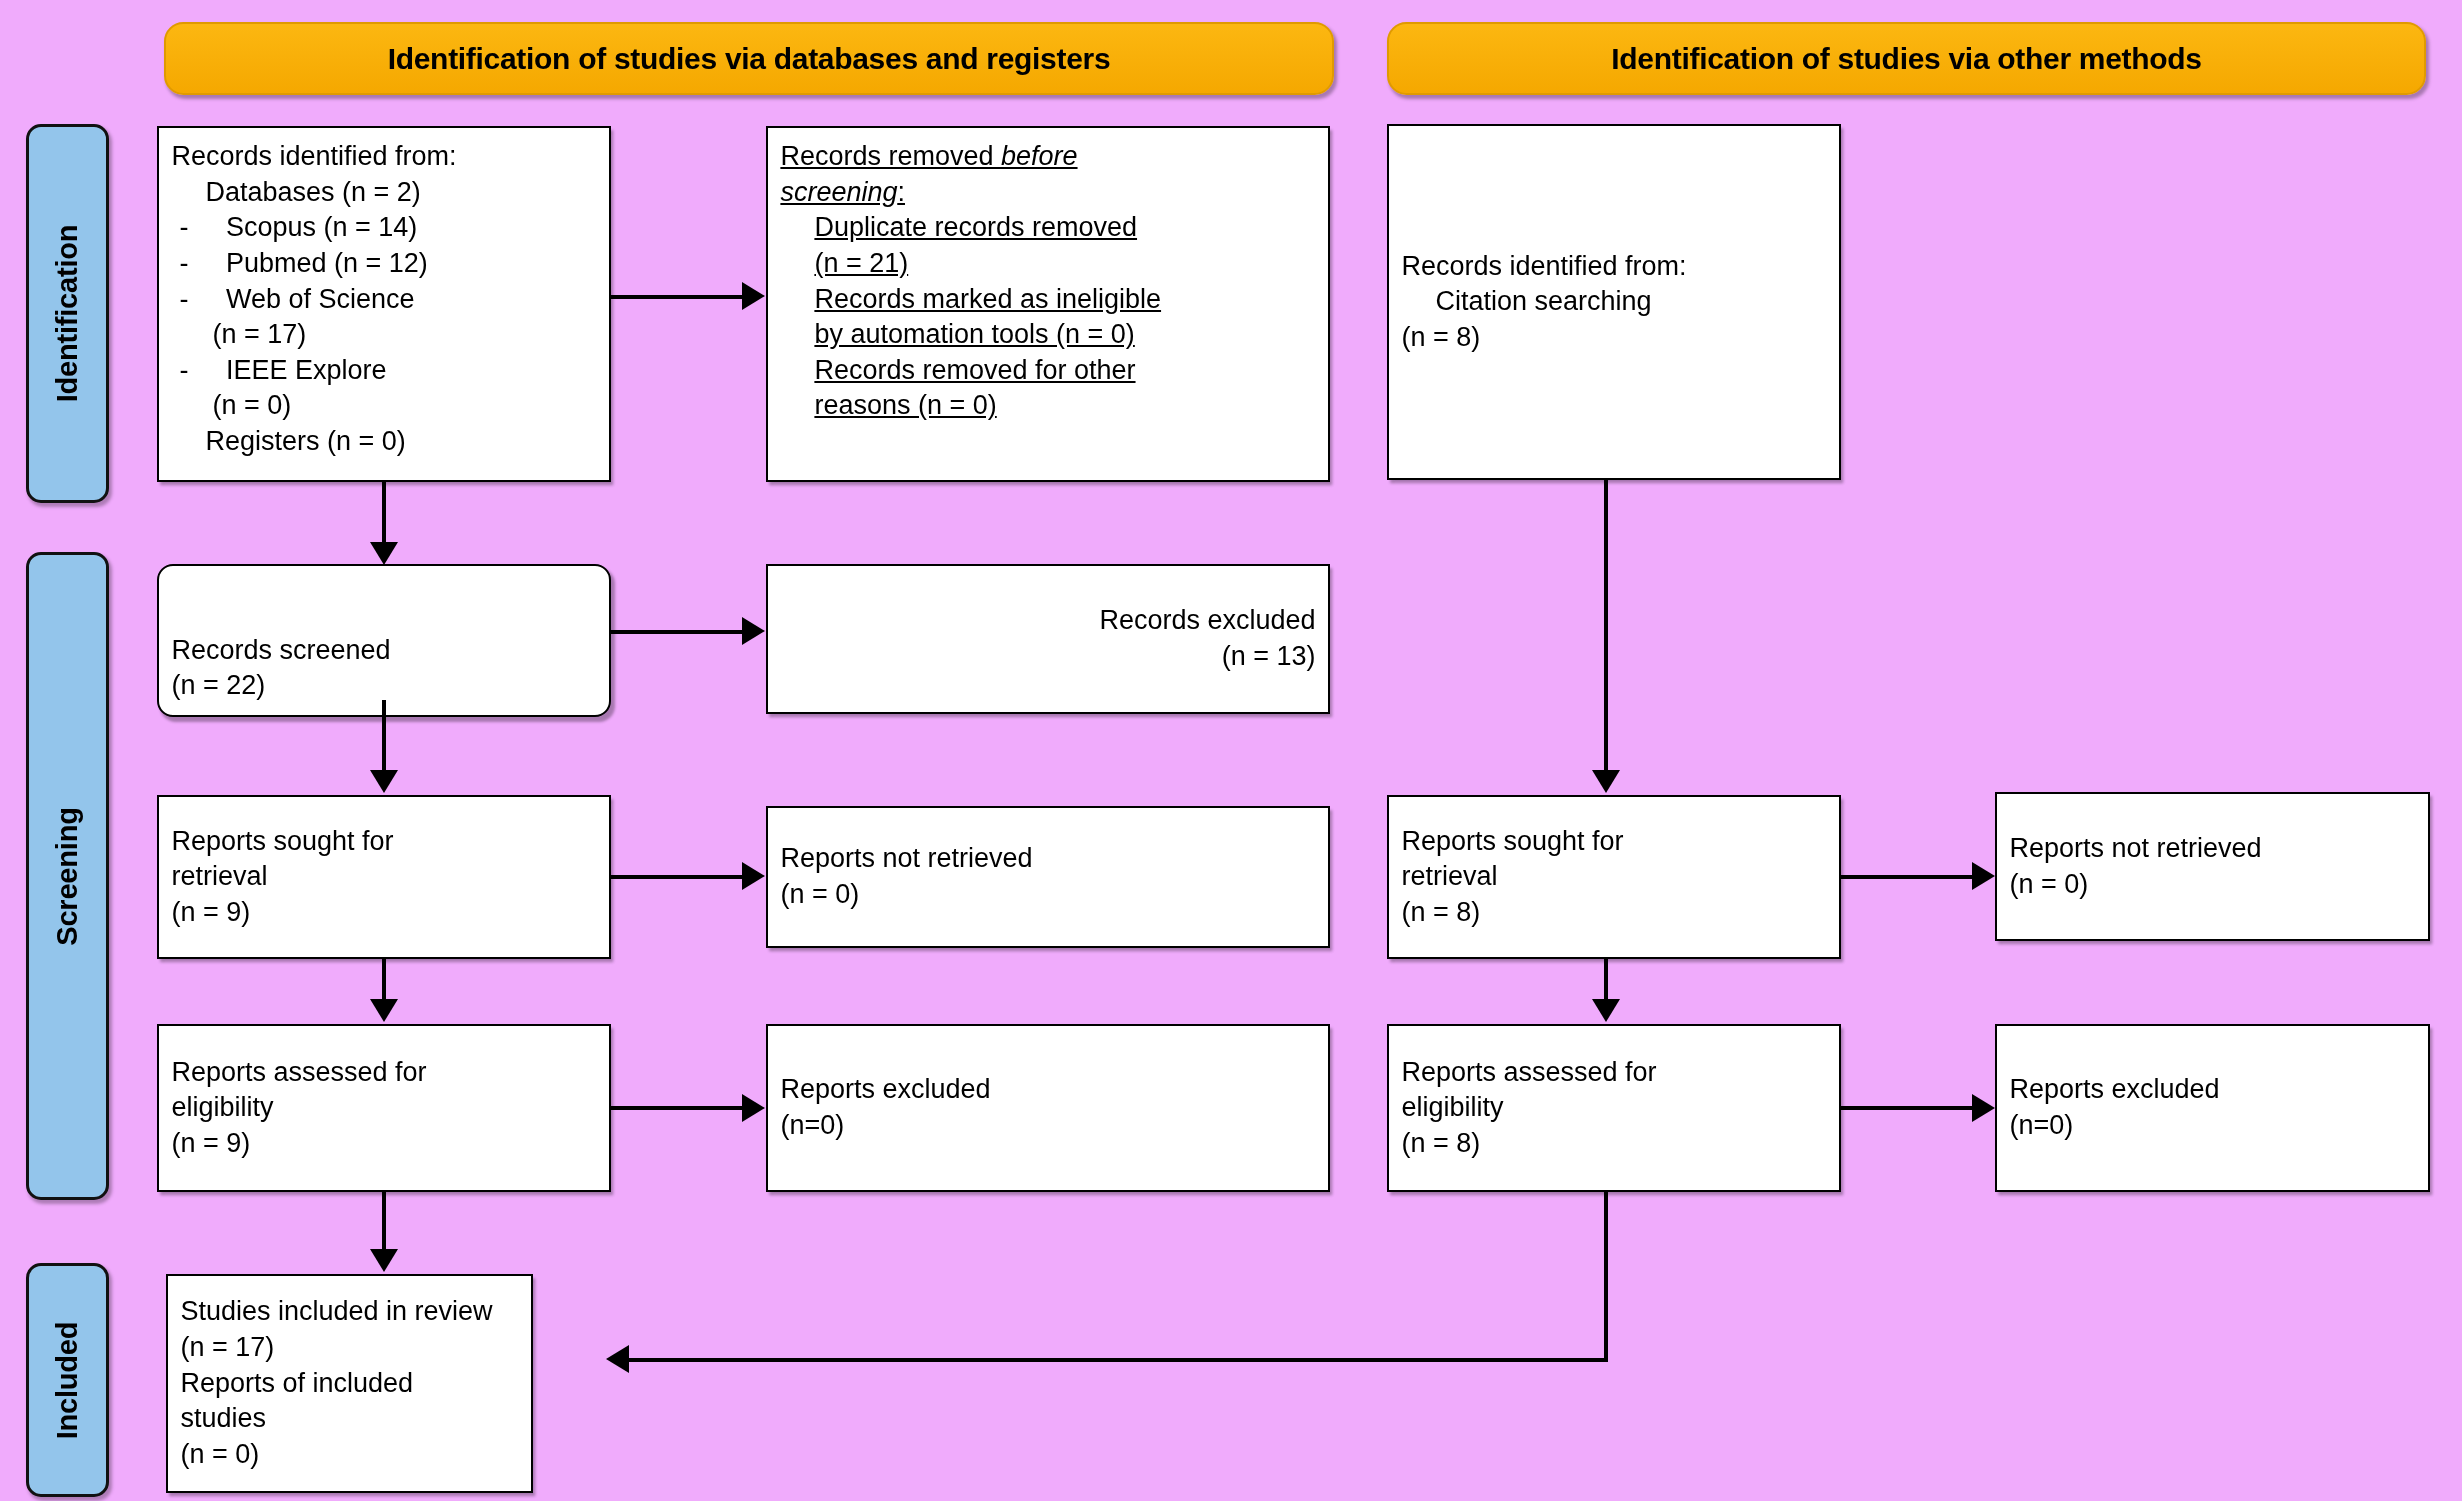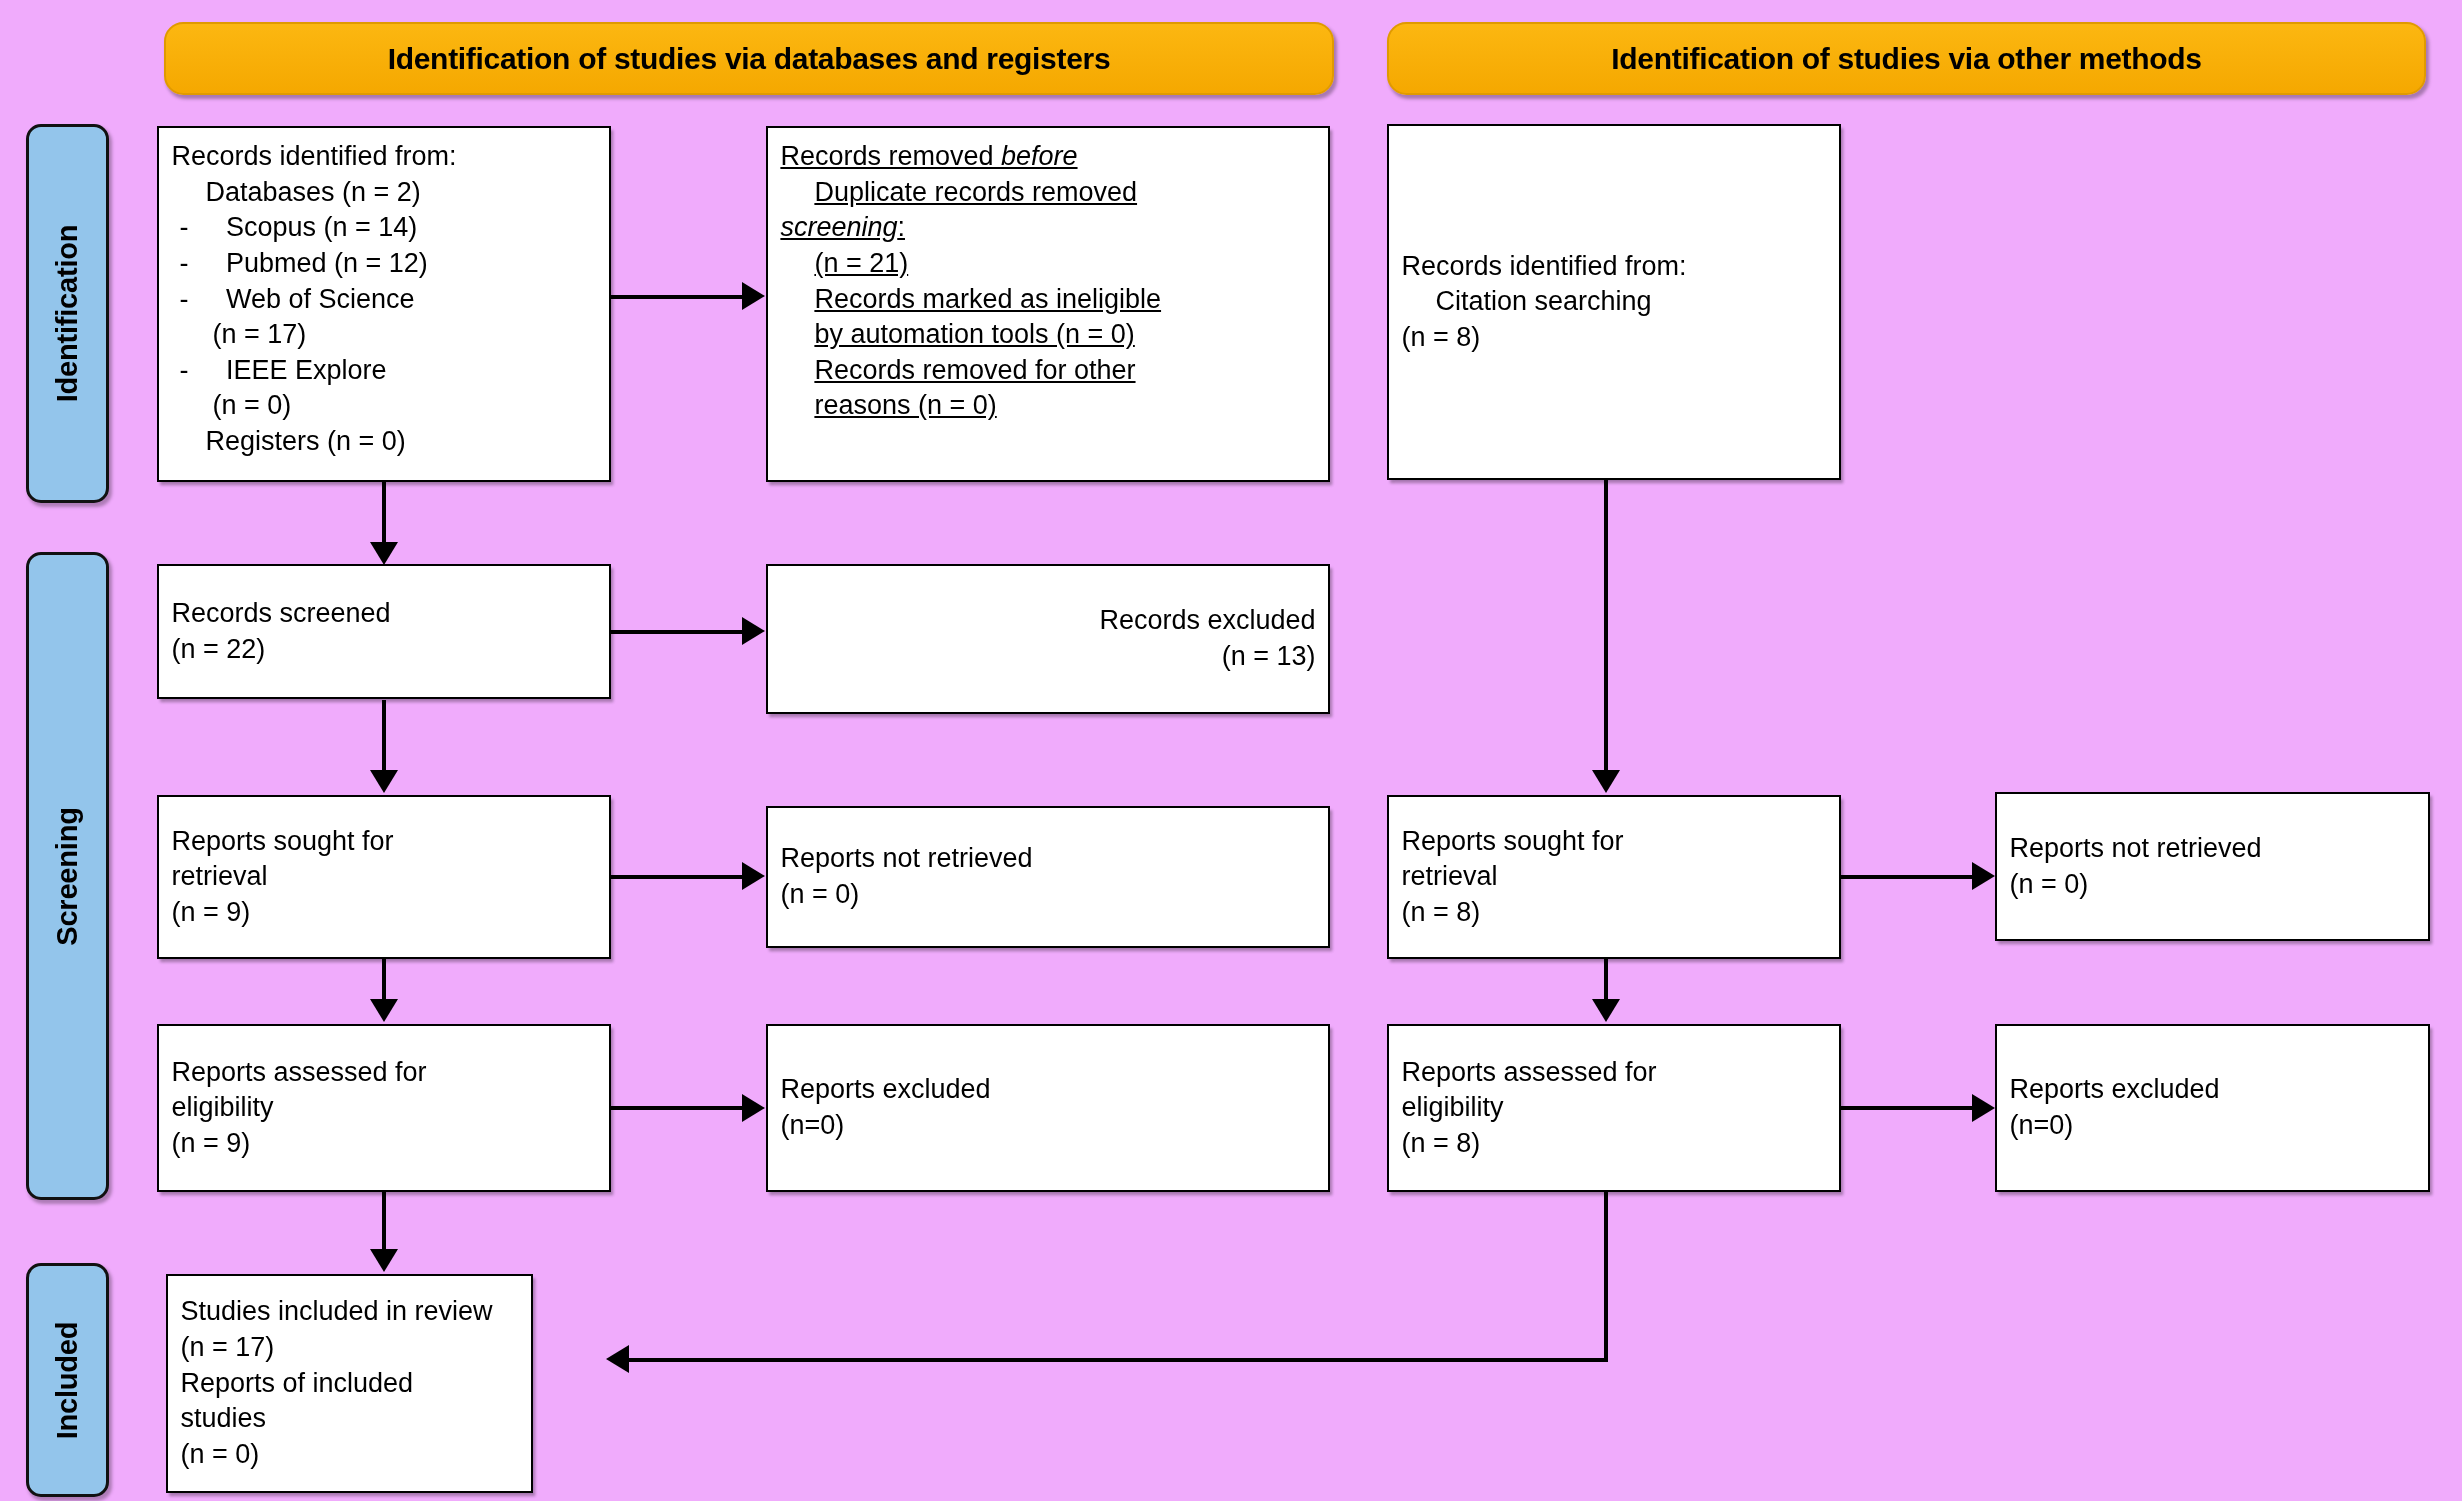--- a/index.html
+++ b/index.html
@@ -133,30 +133,30 @@
     <span class="bullet">Pubmed (n = 12)</span>
     <span class="bullet">Web of Science</span>
     <span class="line ind2">(n = 17)</span>
     <span class="bullet">IEEE Explore</span>
     <span class="line ind2">(n = 0)</span>
     <span class="line ind1">Registers (n = 0)</span>
   </div>
 
   <div class="node" style="left:766px; top:126px; width:564px; height:356px; font-size:27px;text-decoration:underline;">
     <span class="line"><span>Records removed </span><i>before</i></span>
+    <span class="line"><i>screening</i><span>:</span></span>
     <span class="line ind1">Duplicate records removed</span>
-    <span class="line"><i>screening</i><span>:</span></span>
     <span class="line ind1">(n = 21)</span>
     <span class="line ind1">Records marked as ineligible</span>
     <span class="line ind1">by automation tools (n = 0)</span>
     <span class="line ind1">Records removed for other</span>
     <span class="line ind1">reasons (n = 0)</span>
   </div>
 
-  <div class="node" style="left:157px; top:564px; width:454px; height:135px; font-size:27px; display:flex; flex-direction:column; justify-content:center;">
+  <div class="node" style="left:157px; top:564px; width:454px; height:153px; font-size:27px; display:flex; flex-direction:column; justify-content:flex-end;border-radius:16px;">
     <span class="line">Records screened</span>
     <span class="line">(n = 22)</span>
   </div>
 
   <div class="node" style="left:766px; top:564px; width:564px; height:150px; font-size:27px; display:flex; flex-direction:column; justify-content:center;text-align:right;">
     <span class="line">Records excluded</span>
     <span class="line">(n = 13)</span>
   </div>
 
   <div class="node" style="left:157px; top:795px; width:454px; height:164px; font-size:27px; display:flex; flex-direction:column; justify-content:center;">

